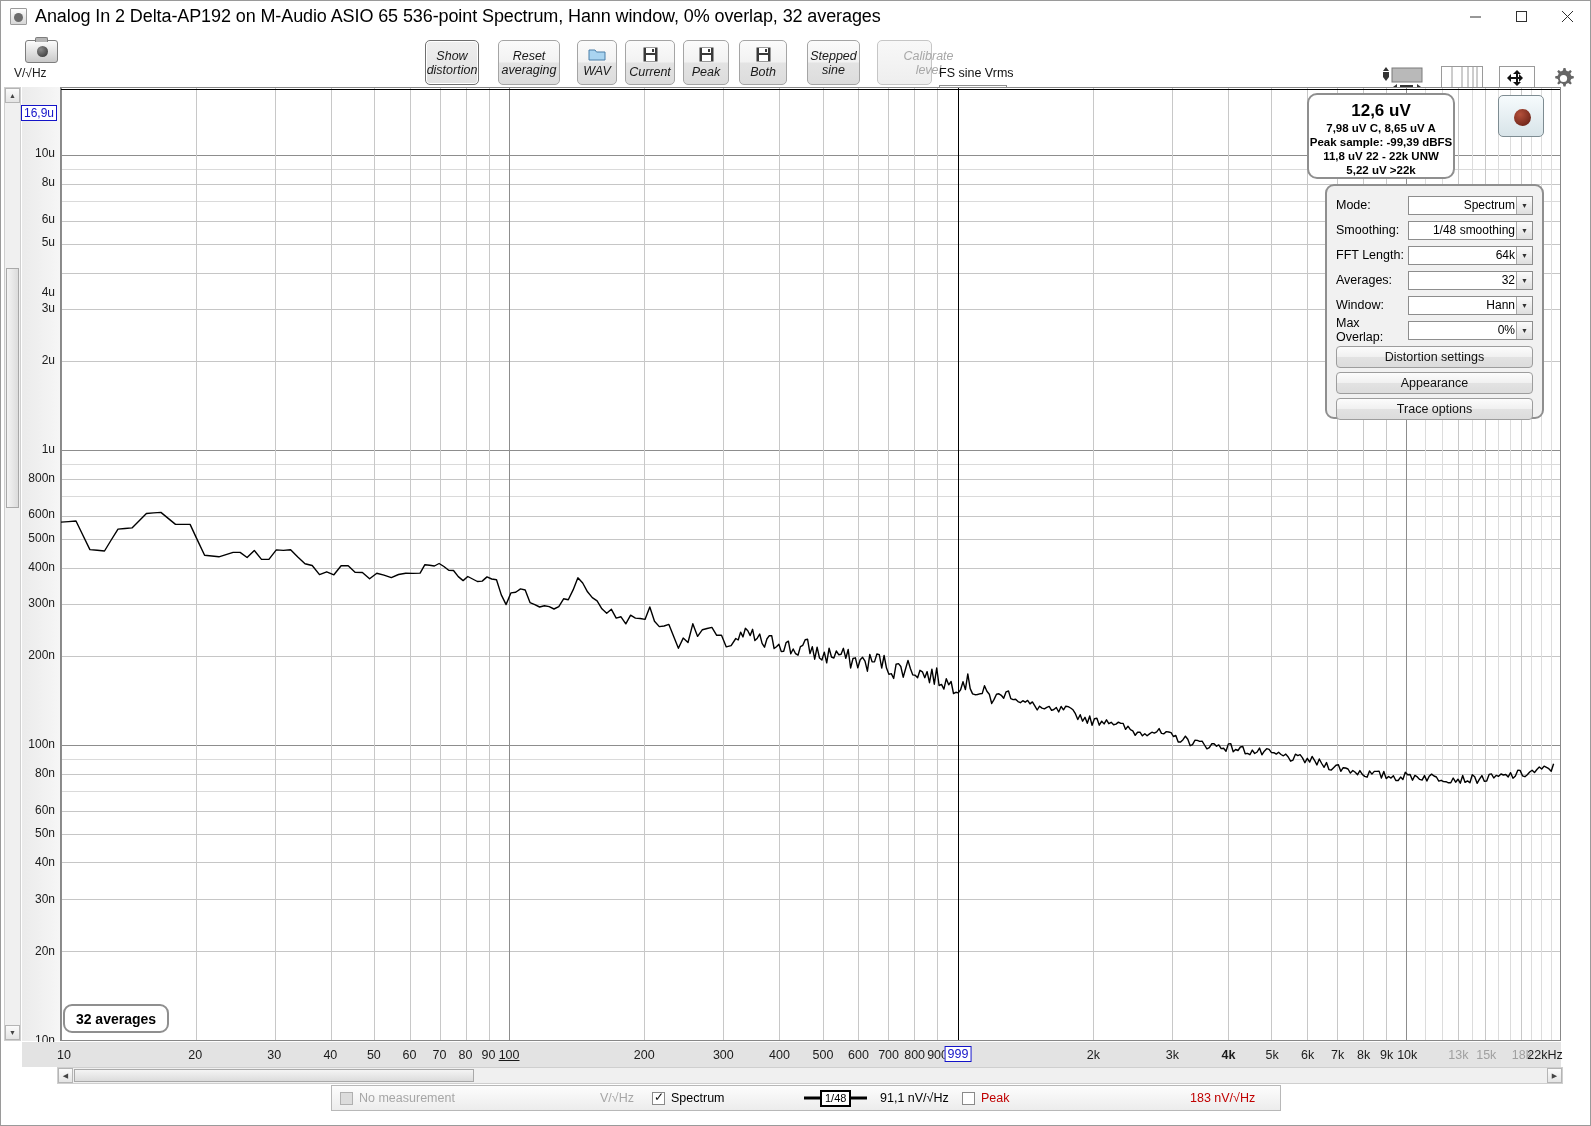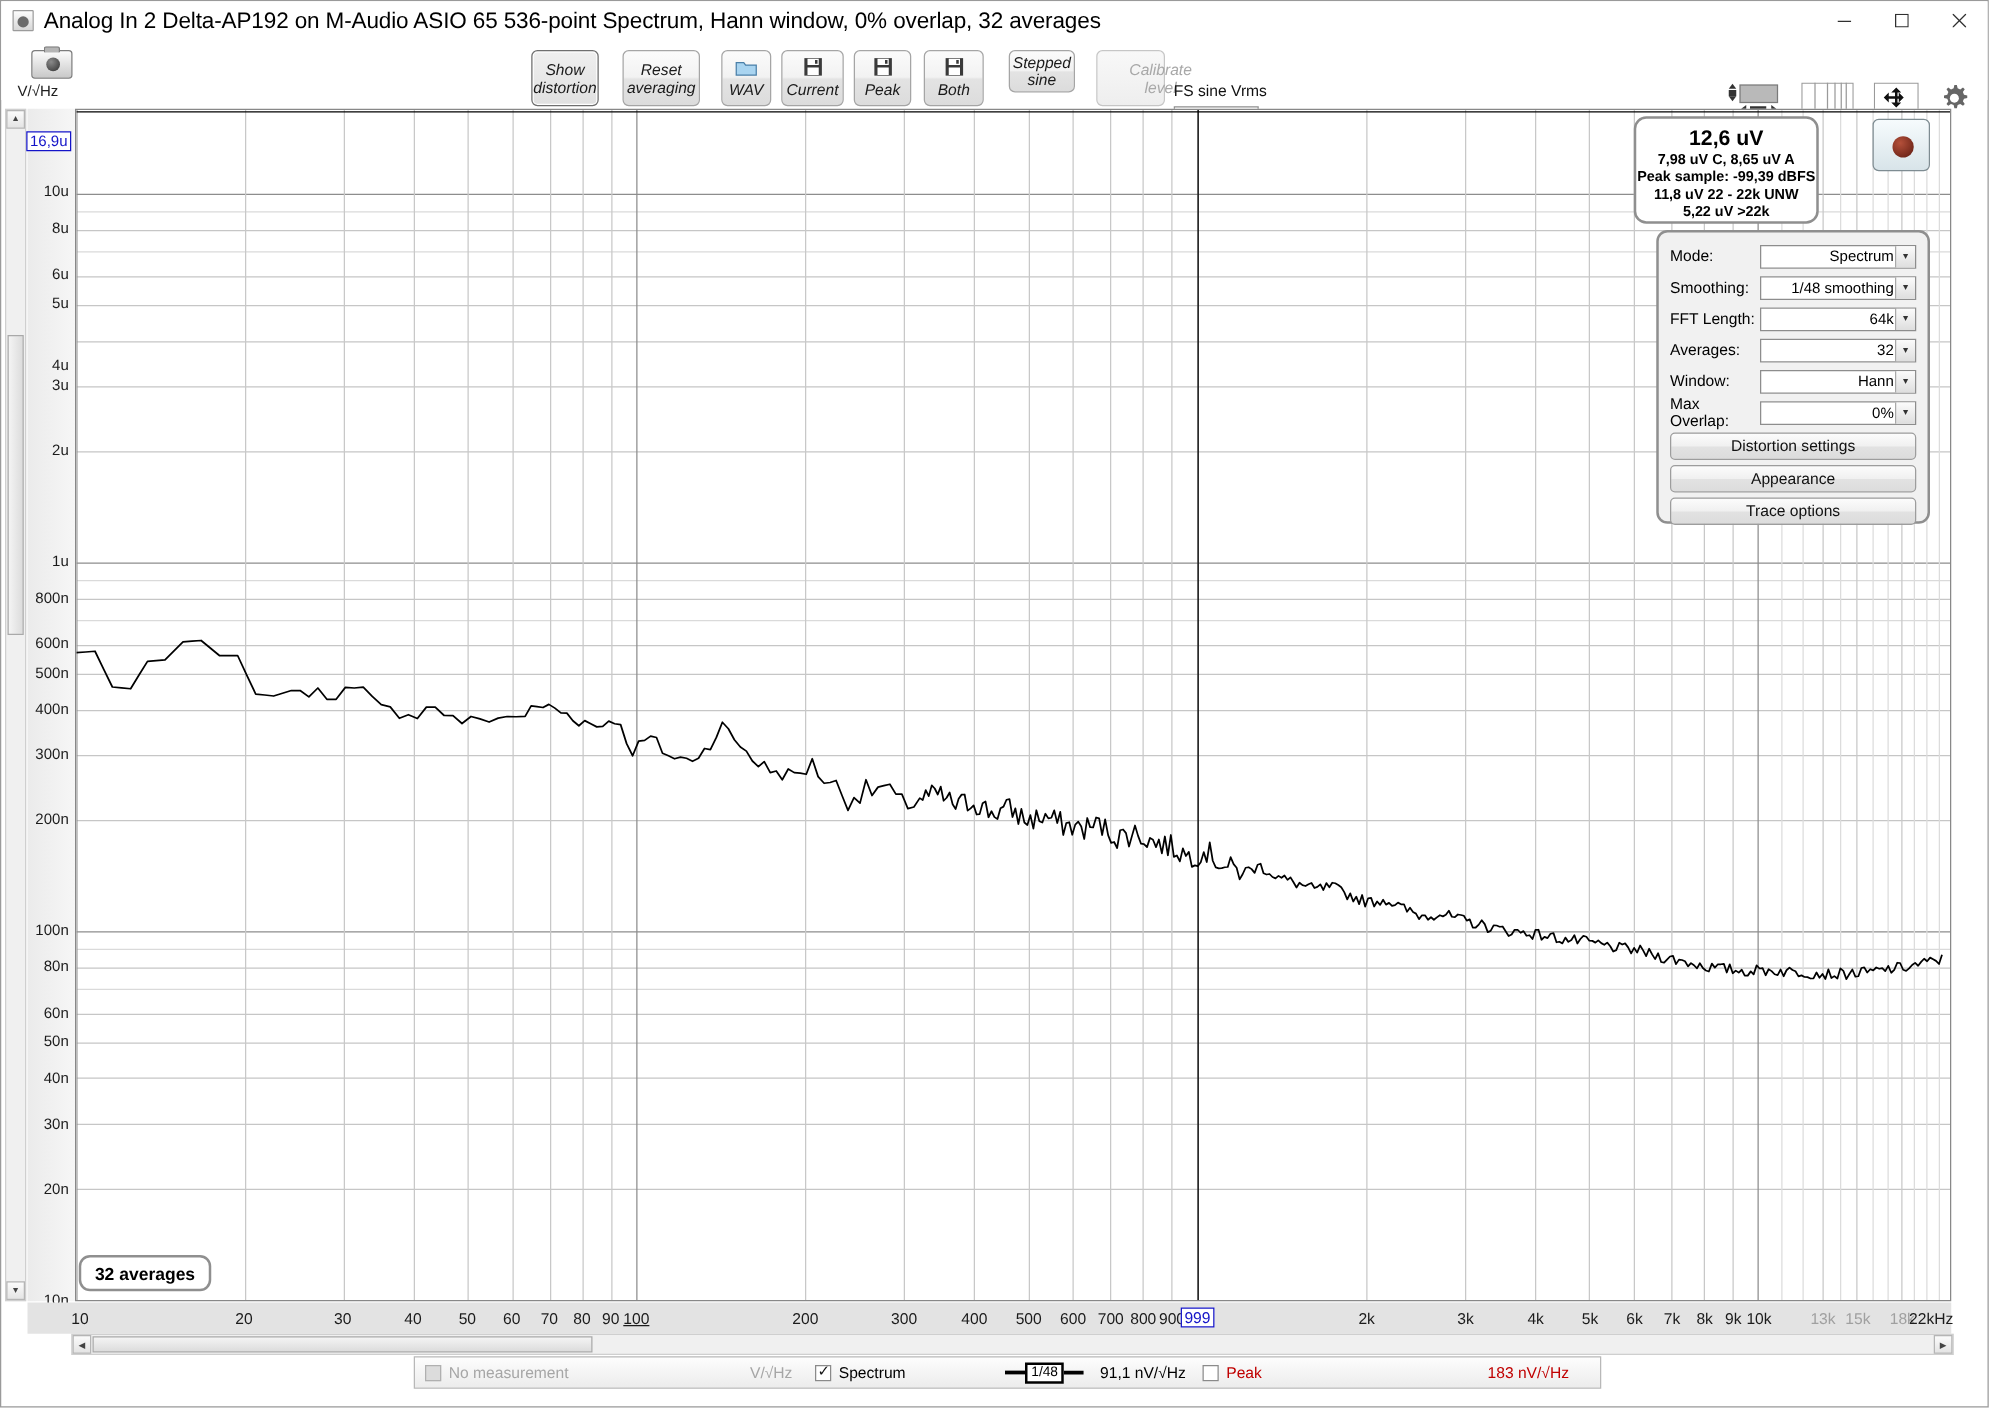--- a/index.html
+++ b/index.html
@@ -225,21 +225,21 @@
         <svg width="15" height="15" viewBox="0 0 15 15">
             <rect x="0.5" y="0.5" width="14" height="14" fill="#3a3a3a"></rect>
             <rect x="3" y="1" width="9" height="5" fill="#fff"></rect>
             <rect x="9" y="2" width="2" height="3" fill="#3a3a3a"></rect>
             <rect x="3" y="8" width="9" height="6" fill="#fff"></rect>
           </svg>
       </span>
       <span>Both</span>
     </div>
 
-    <div class="tbtn" style="left:806px;width:53px;height:34px;">
+    <div class="tbtn" style="left:806px;width:53px;height:45px;">
       <span>Stepped</span>
       <span>sine</span>
     </div>
     <div class="tbtn disabled" style="left:876px;width:55px;height:45px;padding-left:48px;">
       <span>Calibrate</span>
       <span>level</span>
     </div>
 
     <div class="fs-label">FS sine Vrms</div>
     <div class="fs-input">3,949</div>
@@ -463,21 +463,21 @@
       <div class="xtick" style="left: 622.261px;">200</div>
       <div class="xtick" style="left: 701.339px;">300</div>
       <div class="xtick" style="left: 757.446px;">400</div>
       <div class="xtick" style="left: 800.966px;">500</div>
       <div class="xtick" style="left: 836.524px;">600</div>
       <div class="xtick" style="left: 866.588px;">700</div>
       <div class="xtick" style="left: 892.631px;">800</div>
       <div class="xtick" style="left: 915.602px;">900</div>
       <div class="xtick" style="left: 1071.34px;">2k</div>
       <div class="xtick" style="left: 1150.41px;">3k</div>
-      <div class="xtick" style="left: 1206.52px;">4k</div>
+      <div class="xtick" style="left: 1206.52px; font-weight: bold;">4k</div>
       <div class="xtick" style="left: 1250.04px;">5k</div>
       <div class="xtick" style="left: 1285.6px;">6k</div>
       <div class="xtick" style="left: 1315.66px;">7k</div>
       <div class="xtick" style="left: 1341.71px;">8k</div>
       <div class="xtick" style="left: 1364.68px;">9k</div>
       <div class="xtick" style="left: 1385.23px;">10k</div>
       <div class="xtick dim" style="left: 1436.4px;">13k</div>
       <div class="xtick dim" style="left: 1464.3px;">15k</div>
       <div class="xtick dim" style="left: 1499.86px;">18k</div>
       <div class="xtick" style="left: 1523px;">22kHz</div>

